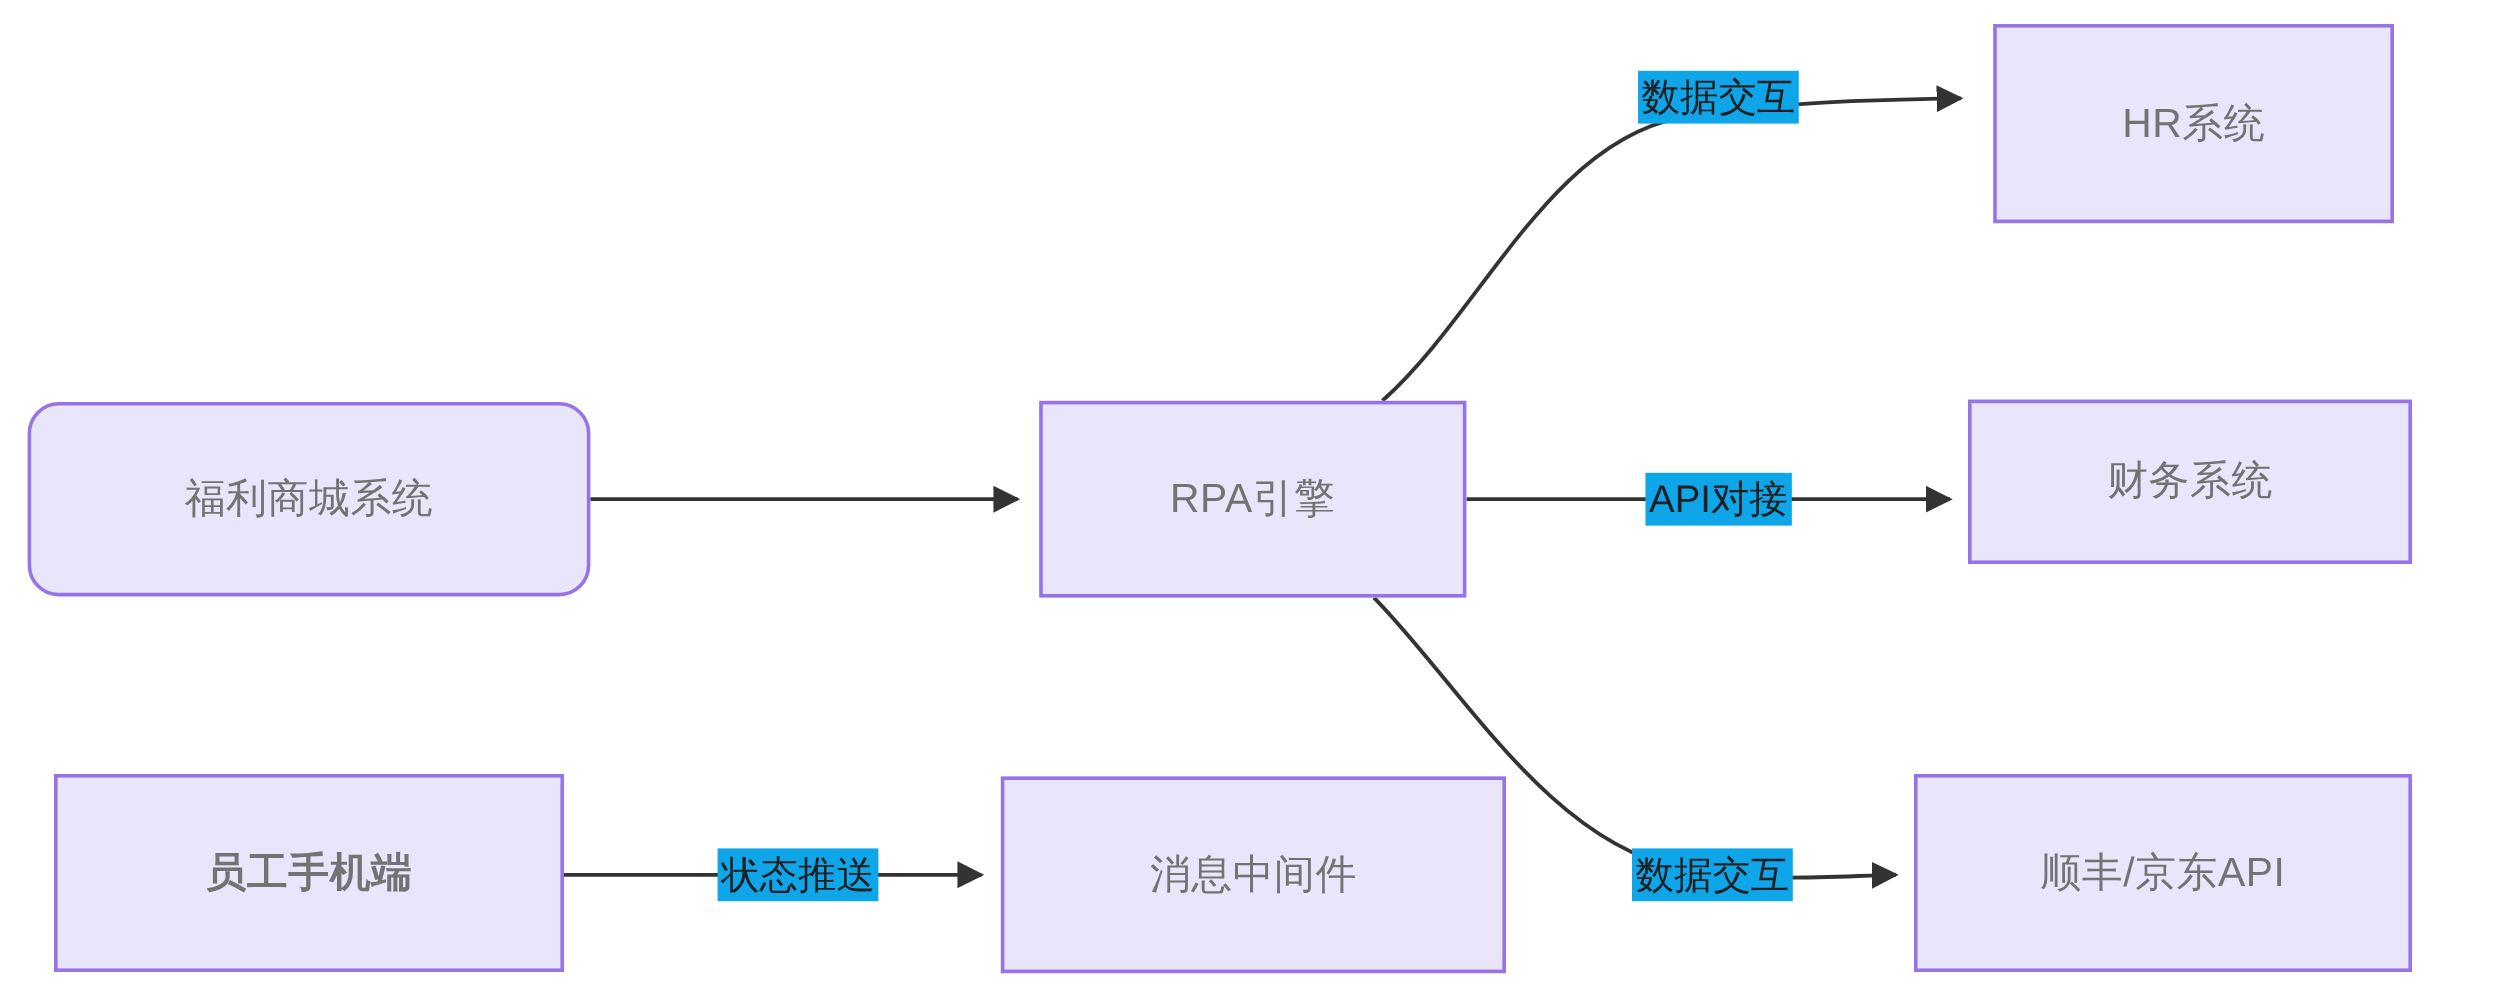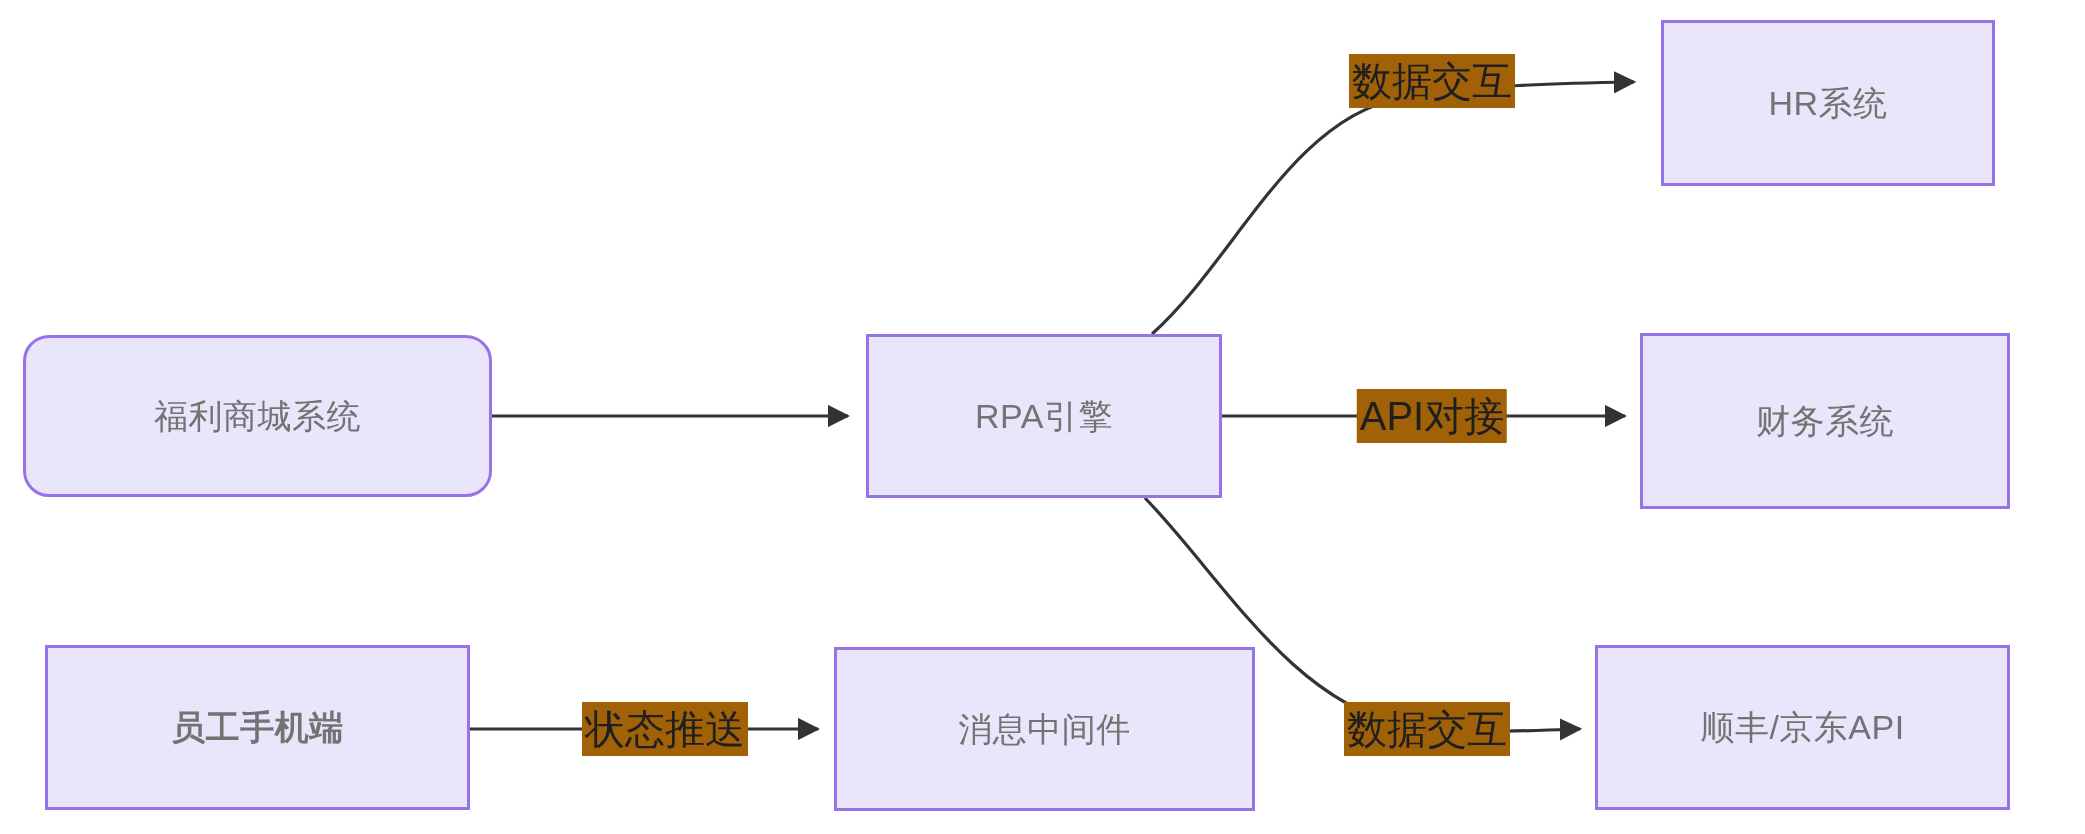--- a/index.html
+++ b/index.html
@@ -32,23 +32,23 @@
     align-items: center;
     justify-content: center;
     color: #737373;
     font-size: 34px;
     line-height: 1.2;
     letter-spacing: 0.5px;
     white-space: nowrap;
   }
   .edge-label {
     position: absolute;
-    background: #a16207;
+    background: #0ea5e9;
     color: #1f1f1f;
-    font-size: 40px;
+    font-size: 32px;
     line-height: 1.25;
     padding: 2px 3px;
     white-space: nowrap;
     transform: translate(-50%, -50%);
   }
 </style>
 </head>
 <body>
 
 <div id="canvas">
@@ -76,21 +76,21 @@
   </div>
 
   <div class="node" style="left:866px; top:334px; width:356px; height:164px;">
     <span>RPA引擎</span>
   </div>
 
   <div class="node" style="left:1661px; top:20px; width:334px; height:166px;">
     <span>HR系统</span>
   </div>
 
-  <div class="node" style="left:1640px; top:333px; width:370px; height:176px;">
+  <div class="node" style="left:1640px; top:333px; width:370px; height:137px;">
     <span>财务系统</span>
   </div>
 
   <div class="node" style="left:45px; top:645px; width:425px; height:165px;font-weight:bold;">
     <span>员工手机端</span>
   </div>
 
   <div class="node" style="left:834px; top:647px; width:421px; height:164px;">
     <span>消息中间件</span>
   </div>

